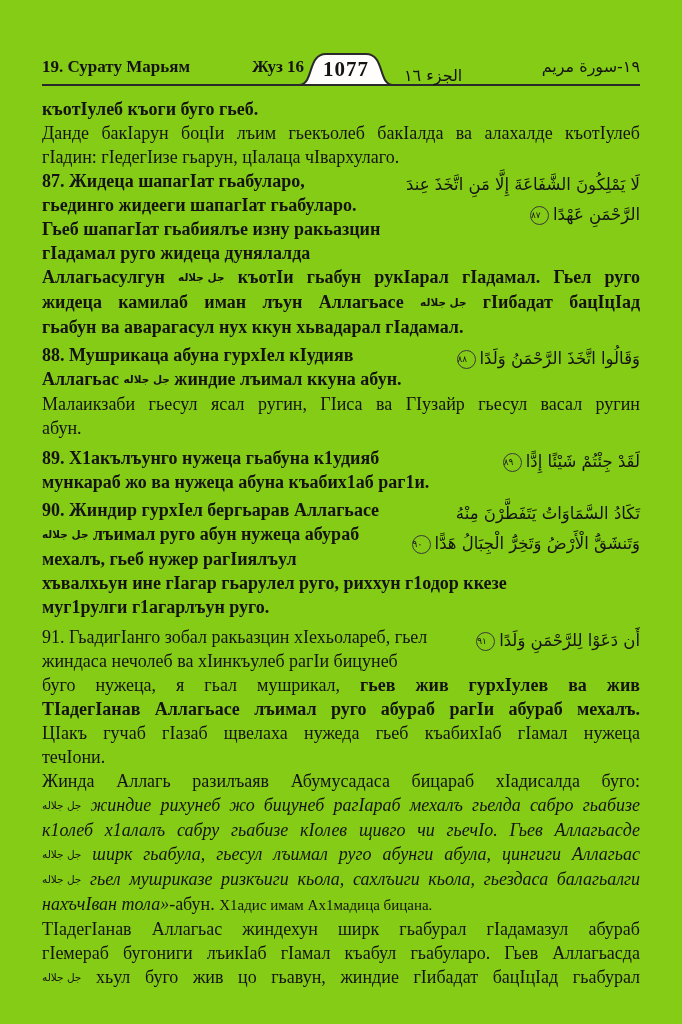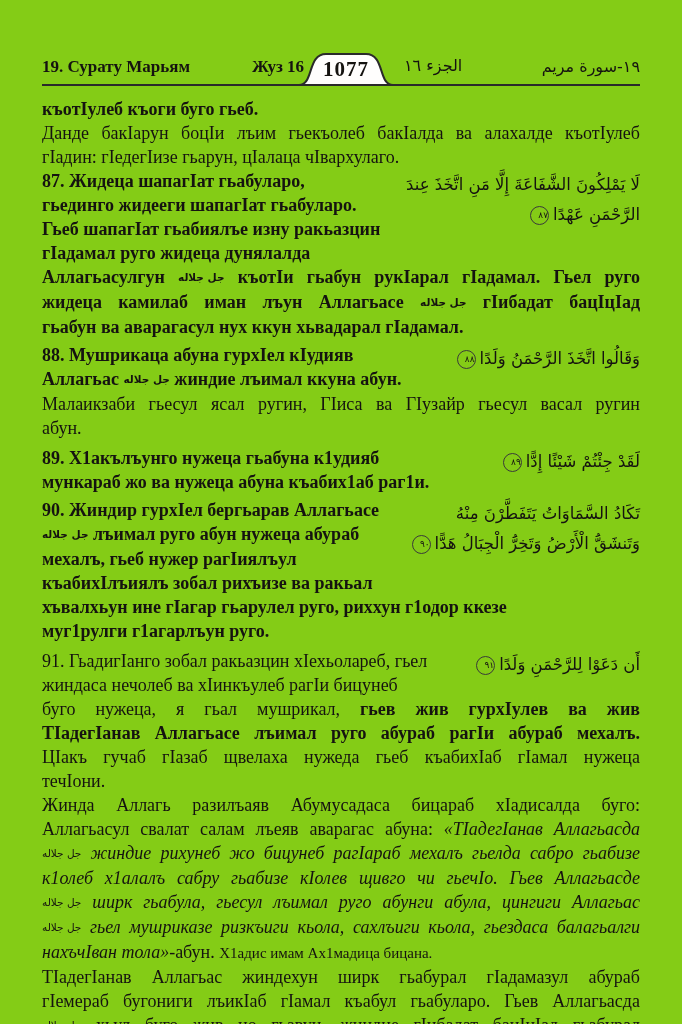--- a/index.html
+++ b/index.html
@@ -10,36 +10,36 @@
   }
   
   .hdr-title   { position:absolute; left:42px;  top:57px; font-size:17px; font-weight:bold; }
   .hdr-juz-cyr { position:absolute; left:252px; top:57px; font-size:17px; font-weight:bold; }
   .hdr-rule    { position:absolute; left:42px; right:42px; top:84px; height:2px; background:#2a2a2a; }
   .pagenum-tab { position:absolute; left:296px; top:49px; width:100px; height:38px; }
   .pagenum-tab svg { position:absolute; left:0; top:0; }
   .pagenum     { position:absolute; left:0; top:8px; width:100%; text-align:center;
                  font-size:21px; font-weight:bold; letter-spacing:1px; }
   .hdr-ar      { font-family:"DejaVu Sans",sans-serif; font-size:16px; direction:rtl; }
-  .hdr-juz-ar  { position:absolute; left:404px; top:56px; }
+  .hdr-juz-ar  { position:absolute; left:404px; top:66px; }
   .hdr-surah   { position:absolute; right:42px; top:57px; }
   
   .content { position:absolute; left:42px; top:97px; width:598px;
              font-size:18px; line-height:24px; }
   .line  { min-height:24px; }
   .b     { font-weight:bold; }
   .it    { font-style:italic; }
   .small { font-size:15px; }
   .jline { text-align:justify; text-align-last:justify; }
   .verse { position:relative; }
   .cyr-col { width:400px; }
   .ar { position:absolute; right:0; top:1px; direction:rtl; text-align:right;
         font-family:"DejaVu Sans",sans-serif; font-size:16.5px; line-height:30px; }
   .aynum { display:inline-block; width:17px; height:17px; border:1.2px solid #3a3a3a;
-           border-radius:50%; font-size:9px; line-height:16px; text-align:right;
+           border-radius:50%; font-size:9px; line-height:16px; text-align:left;
            vertical-align:middle; margin:0 4px; }
   .jalla { font-family:"DejaVu Sans",sans-serif; font-size:10.5px; vertical-align:1px;
            display:inline-block; transform:translateY(-1px); }
   .gap4 { margin-top:4px; } .gap6 { margin-top:6px; }
 </style>
 </head>
 <body>
 
 <div class="page">
 
@@ -116,21 +116,20 @@
         <div class="line">تَكَادُ السَّمَاوَاتُ يَتَفَطَّرْنَ مِنْهُ</div>
         <div><span>وَتَنشَقُّ الْأَرْضُ وَتَخِرُّ الْجِبَالُ هَدًّا</span><span class="aynum">٩٠</span></div>
       </div>
       <div class="cyr-col b">
         <div class="line">90. Жиндир гурхIел бергьарав Аллагьасе</div>
         <div class="line">
           <span class="jalla">جل جلاله</span>
           <span>лъимал руго абун нужеца абураб</span>
         </div>
         <div class="line">мехалъ, гьеб нужер рагIиялъул</div>
-        <div class="line">къабихIлъиялъ зобал рихъизе ва ракьал</div>
       </div>
       <div class="line b">хъвалхьун ине гIагар гьарулел руго, риххун г1одор ккезе</div>
       <div class="line b">муг1рулги г1агарлъун руго.</div>
     </div>
 
     <div class="verse gap6">
       <div class="ar">
         <div><span>أَن دَعَوْا لِلرَّحْمَنِ وَلَدًا</span><span class="aynum">٩١</span></div>
       </div>
       <div class="line" style="width:452px;">91. ГьадигIанго зобал ракьазцин хIехьолареб, гьел</div>
@@ -139,24 +138,20 @@
         <span>буго нужеца, я гьал мушрикал,</span>
         <span class="b">гьев жив гурхIулев ва жив</span>
       </div>
       <div class="line b jline">ТIадегIанав Аллагьасе лъимал руго абураб рагIи абураб мехалъ.</div>
       <div class="line jline">ЦIакъ гучаб гIазаб щвелаха нужеда гьеб къабихIаб гIамал нужеца</div>
       <div class="line">течIони.</div>
     </div>
 
     <div>
       <div class="line jline">Жинда Аллагь разилъаяв Абумусадаса бицараб хIадисалда буго:</div>
-      <div class="line jline">
-        <span>Аллагьасул свалат салам лъеяв аварагас абуна:</span>
-        <span class="it">«ТIадегIанав Аллагьасда</span>
-      </div>
       <div class="line jline">
         <span class="jalla">جل جلاله</span>
         <span class="it">жиндие рихунеб жо бицунеб рагIараб мехалъ гьелда сабро гьабизе</span>
       </div>
       <div class="line it jline">к1олеб х1алалъ сабру гьабизе кIолев щивго чи гьечIо. Гьев Аллагьасде</div>
       <div class="line jline">
         <span class="jalla">جل جلاله</span>
         <span class="it">ширк гьабула, гьесул лъимал руго абунги абула, цингиги Аллагьас</span>
       </div>
       <div class="line jline">

